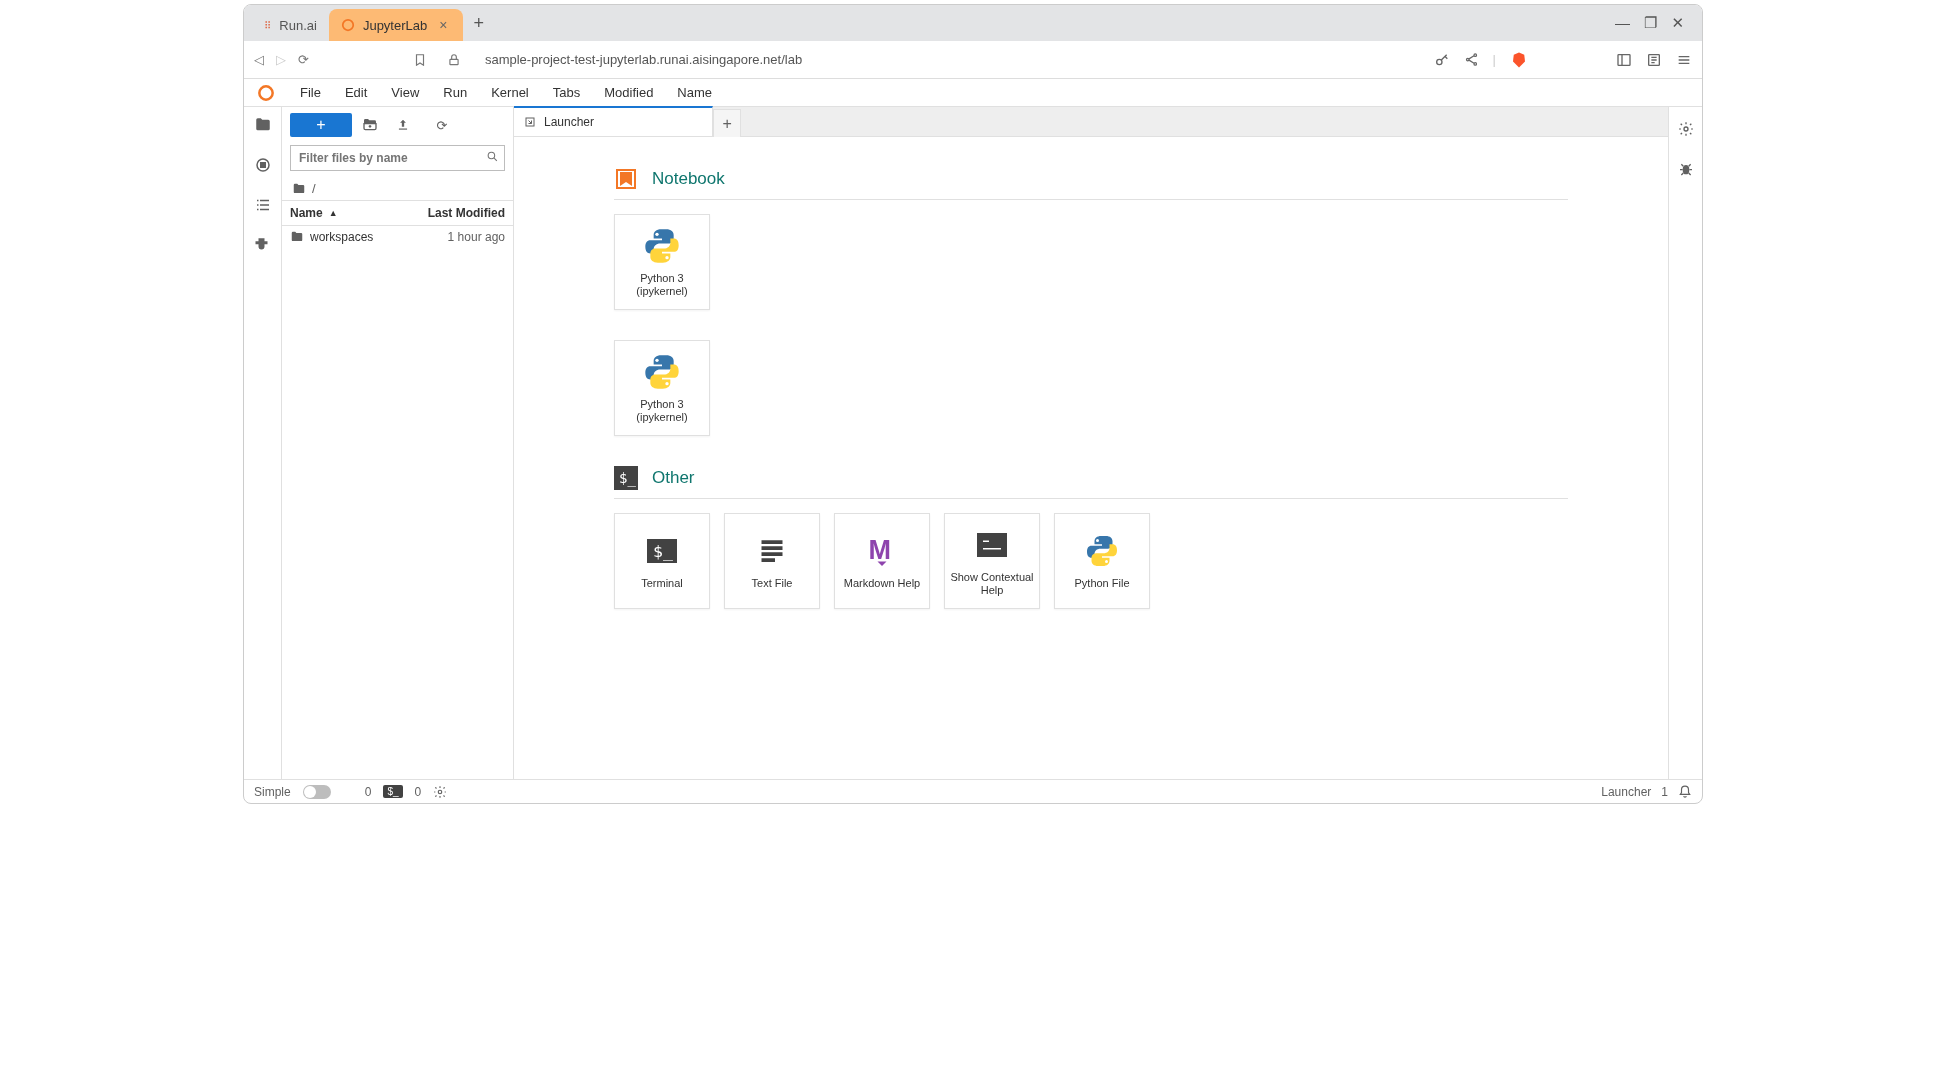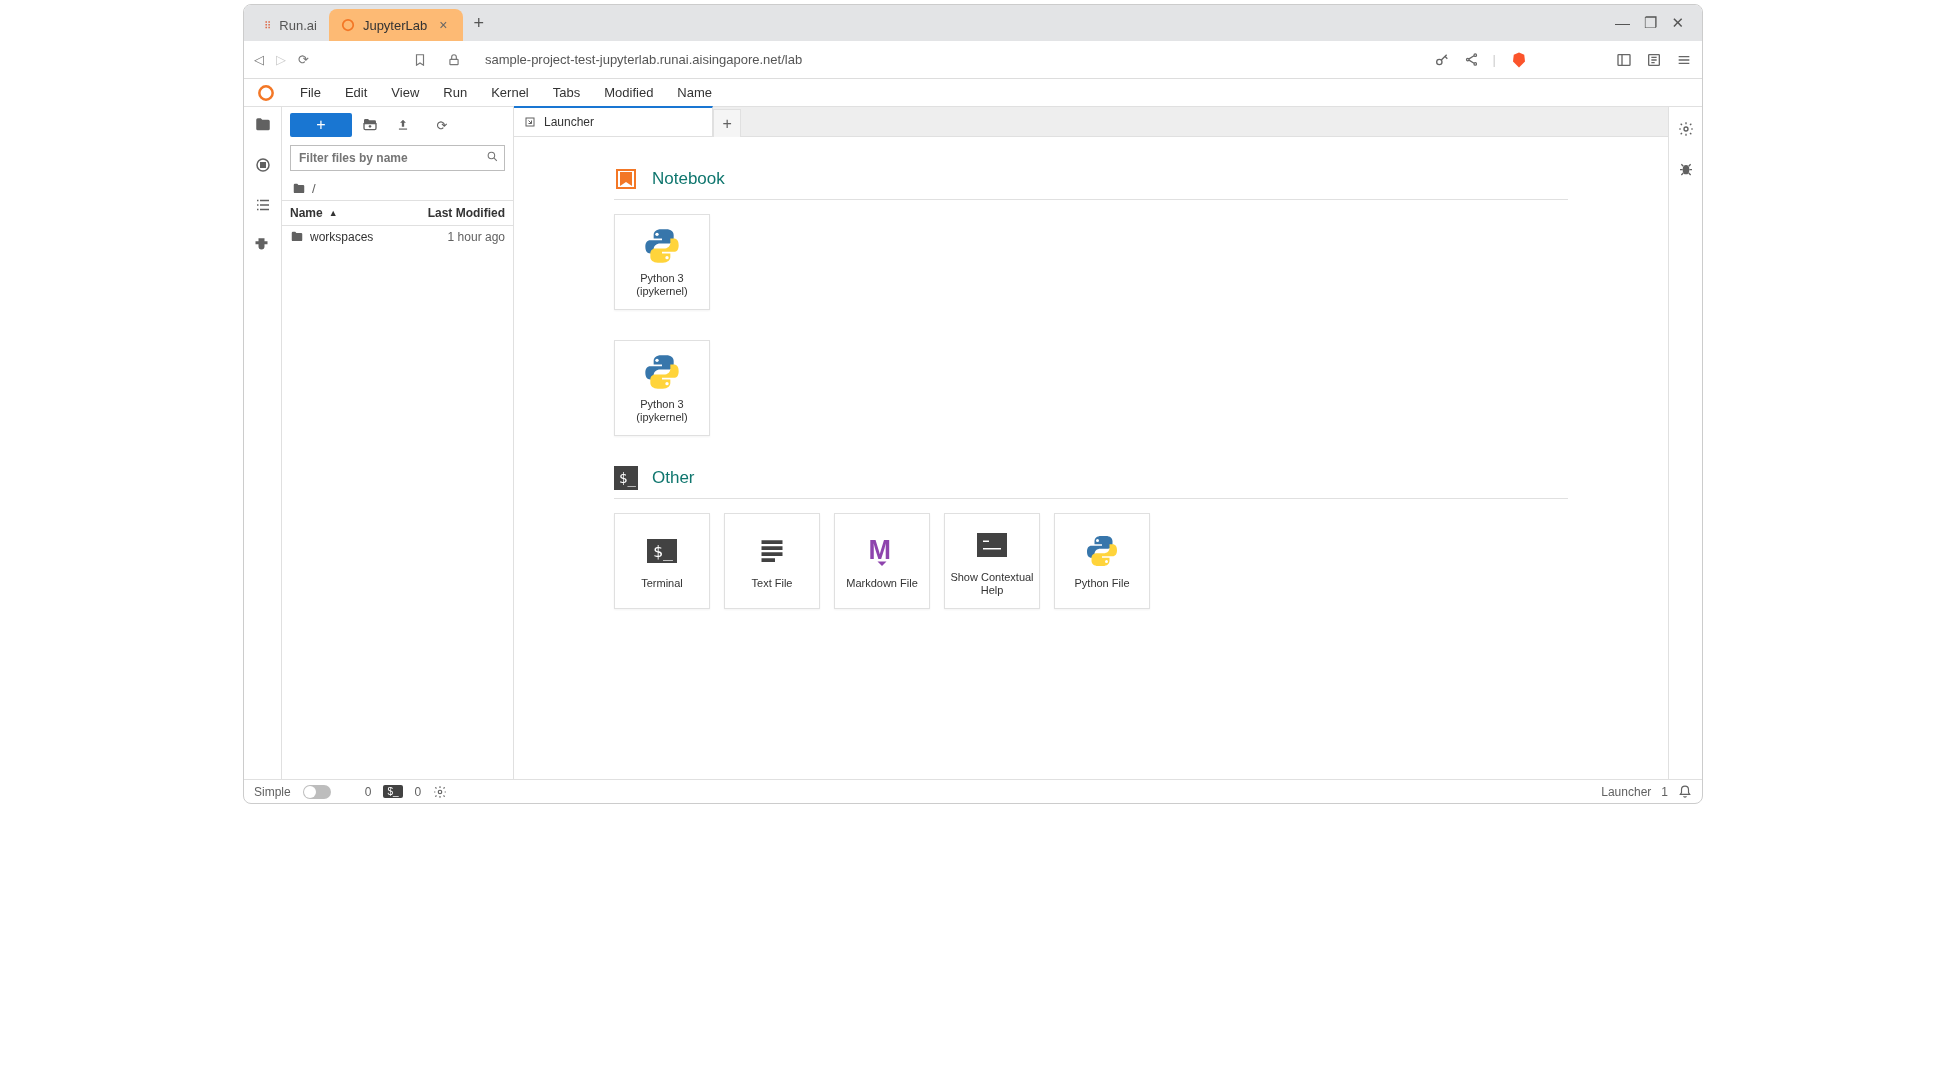--- a/index.html
+++ b/index.html
@@ -339,21 +339,21 @@
               </span>
               <span class="card-label">Text File</span>
             </div>
             <div class="card">
               <span class="card-ico">
                 <svg width="36" height="36" viewBox="0 0 24 24">
                     <text x="3" y="17" fill="#8e44ad" font-size="18" font-weight="bold" font-family="Arial">M</text>
                     <path d="M9 19l3 3 3-3z" fill="#8e44ad"></path>
                   </svg>
               </span>
-              <span class="card-label">Markdown File</span>
+              <span class="card-label">Markdown Help</span>
             </div>
             <div class="card">
               <span class="card-ico">
                 <svg width="36" height="36" viewBox="0 0 24 24" fill="none" stroke="#424242" stroke-width="2">
                     <rect x="3" y="5" width="18" height="14" fill="#424242"></rect>
                     <rect x="5" y="8" width="6" height="3" fill="#fff"></rect>
                     <rect x="5" y="13" width="14" height="3" fill="#fff"></rect>
                   </svg>
               </span>
               <span class="card-label">Show Contextual Help</span>

